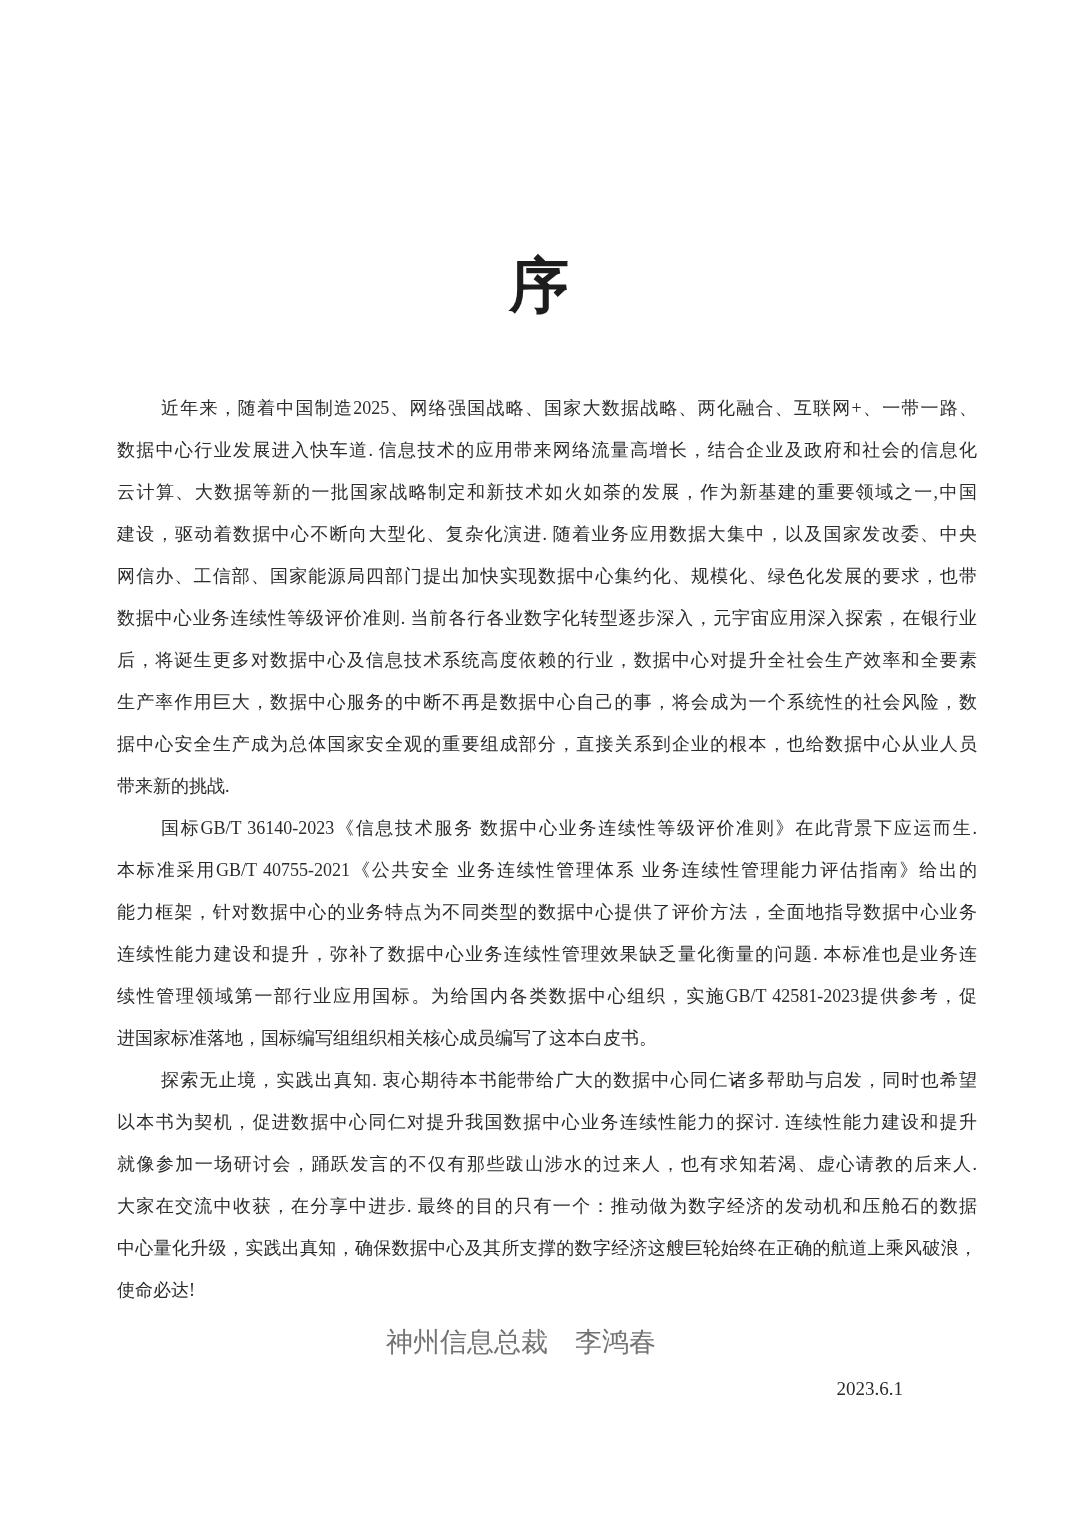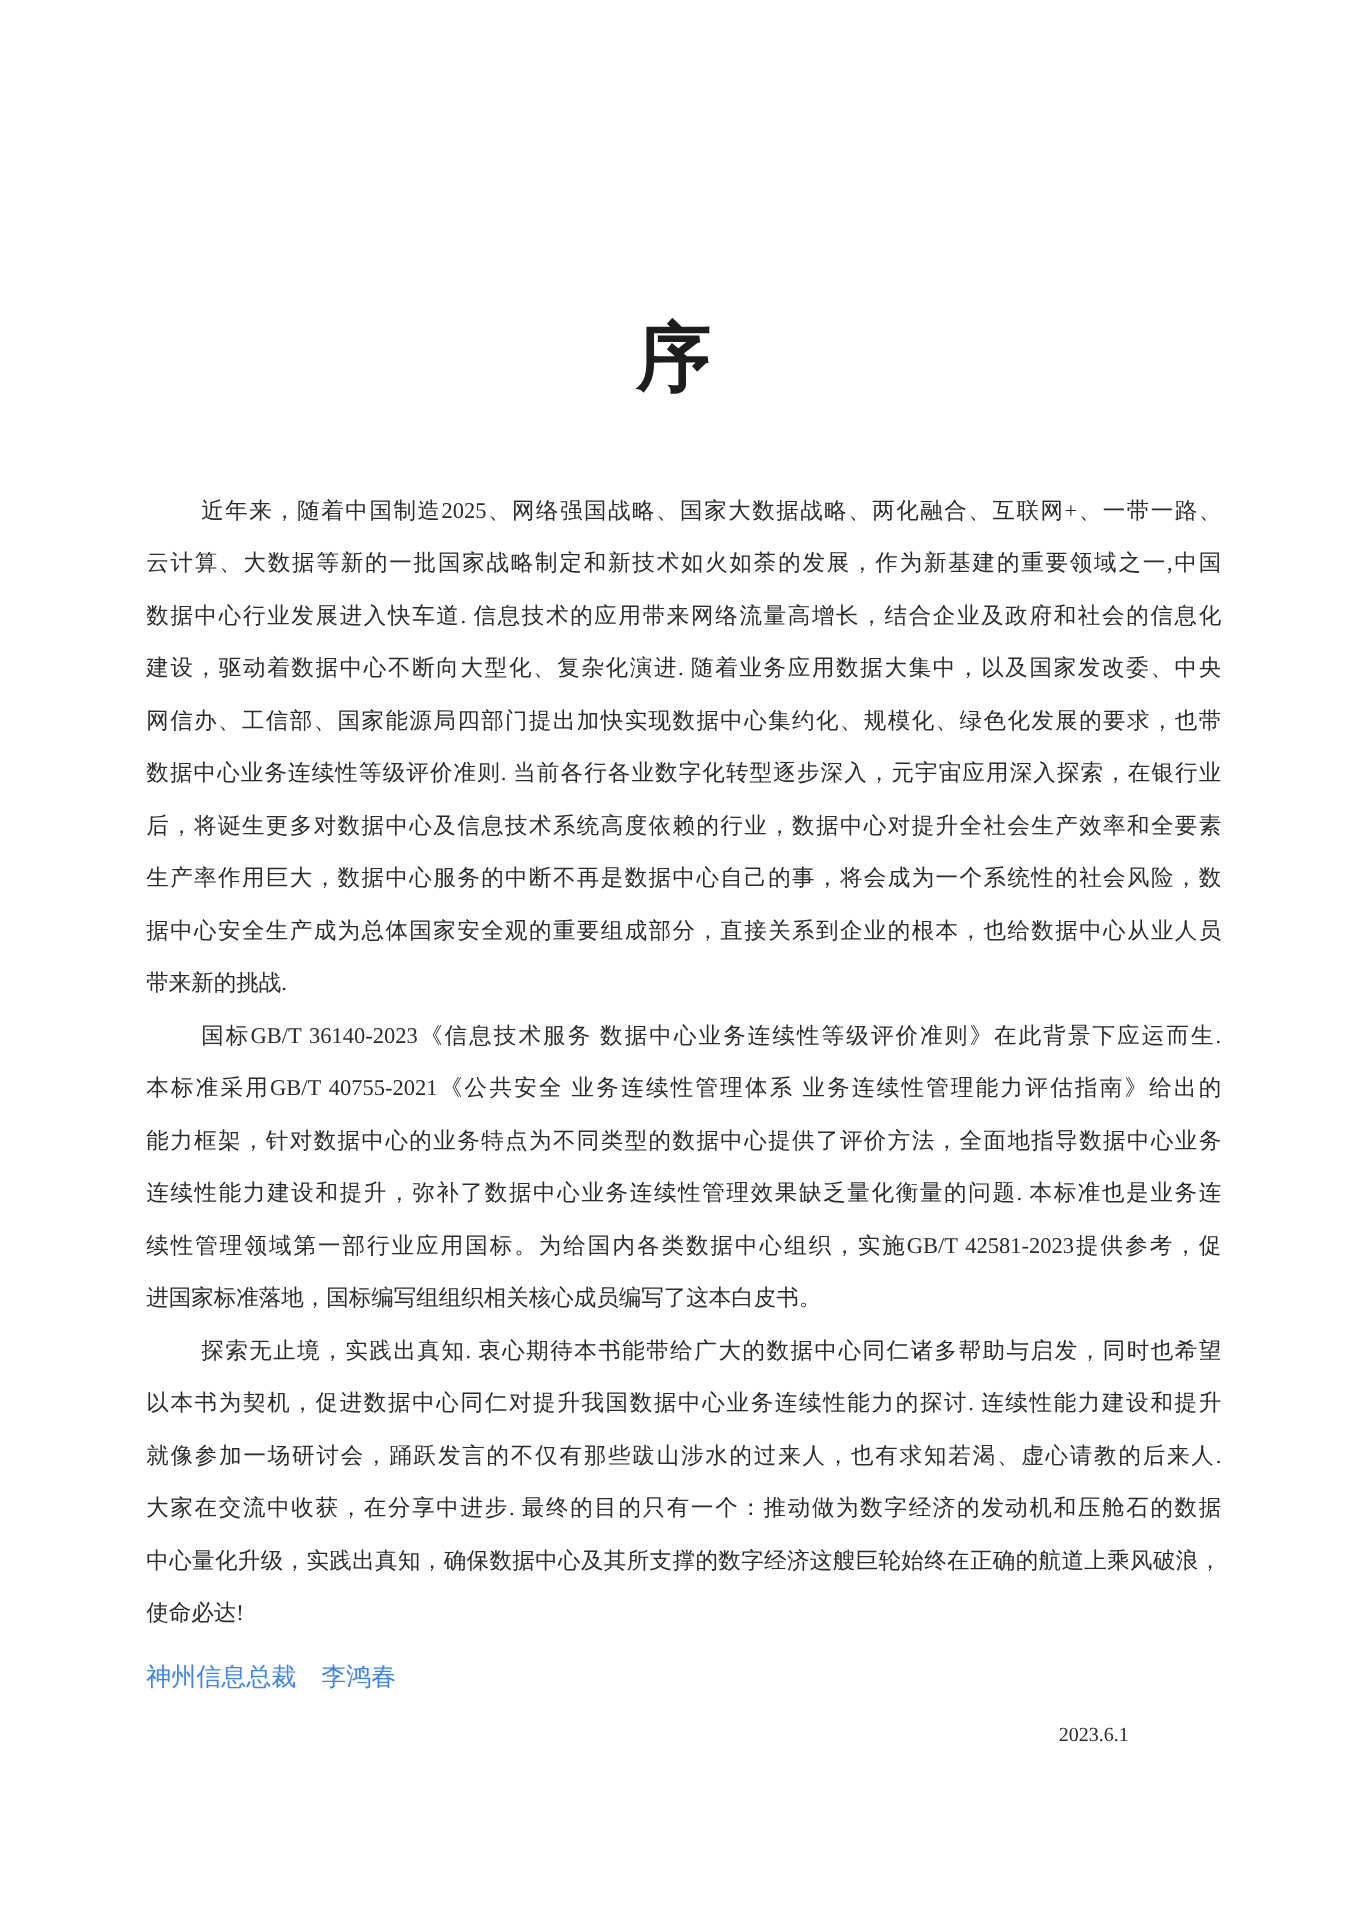--- a/index.html
+++ b/index.html
@@ -48,48 +48,48 @@
     text-align-last: justify;
   }
   .line.first {
     text-indent: 44px;
   }
   .signature {
     position: absolute;
     top: 1326px;
     left: 117px;
     width: 808px; 
-    text-align: left;
-    font-size: 20px;
+    text-align: center;
+    font-size: 27px;
     line-height: 32px;
-    color: #3b82f6;
+    color: #737373;
   }
   .date {
     position: absolute;
     top: 1374px;
     left: 117px;
     width: 786px;
     text-align: right;
-    font-size: 16px;
+    font-size: 19px;
     line-height: 30px;
     color: #2b2b2b;
   }
 </style>
 </head>
 <body>
 
 <div class="page">
 
   <h1 class="title">序</h1>
 
   <div class="body-text">
       <div class="para">
         <div class="line first just">近年来，随着中国制造2025、网络强国战略、国家大数据战略、两化融合、互联网+、一带一路、</div>
+        <div class="line just">数据中心行业发展进入快车道. 信息技术的应用带来网络流量高增长，结合企业及政府和社会的信息化</div>
         <div class="line just">云计算、大数据等新的一批国家战略制定和新技术如火如荼的发展，作为新基建的重要领域之一,中国</div>
-        <div class="line just">数据中心行业发展进入快车道. 信息技术的应用带来网络流量高增长，结合企业及政府和社会的信息化</div>
         <div class="line just">建设，驱动着数据中心不断向大型化、复杂化演进. 随着业务应用数据大集中，以及国家发改委、中央</div>
         <div class="line just">网信办、工信部、国家能源局四部门提出加快实现数据中心集约化、规模化、绿色化发展的要求，也带</div>
         <div class="line just">数据中心业务连续性等级评价准则. 当前各行各业数字化转型逐步深入，元宇宙应用深入探索，在银行业</div>
         <div class="line just">后，将诞生更多对数据中心及信息技术系统高度依赖的行业，数据中心对提升全社会生产效率和全要素</div>
         <div class="line just">生产率作用巨大，数据中心服务的中断不再是数据中心自己的事，将会成为一个系统性的社会风险，数</div>
         <div class="line just">据中心安全生产成为总体国家安全观的重要组成部分，直接关系到企业的根本，也给数据中心从业人员</div>
         <div class="line">带来新的挑战.</div>
       </div>
       <div class="para">
         <div class="line first just">国标GB/T 36140-2023《信息技术服务 数据中心业务连续性等级评价准则》在此背景下应运而生.</div>

